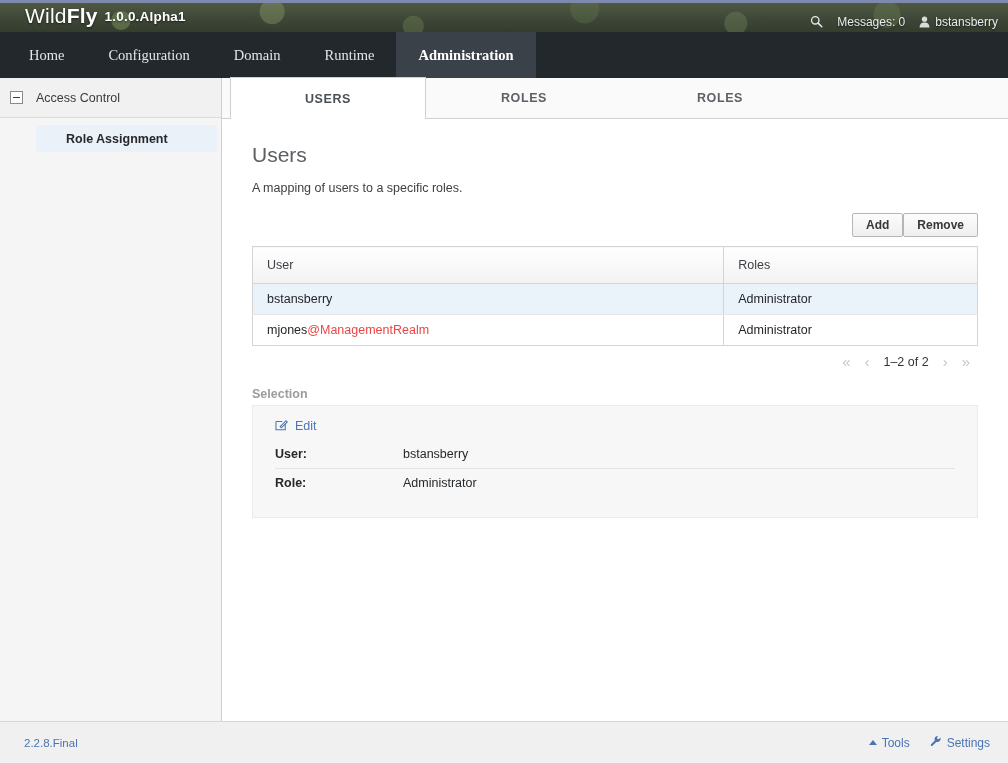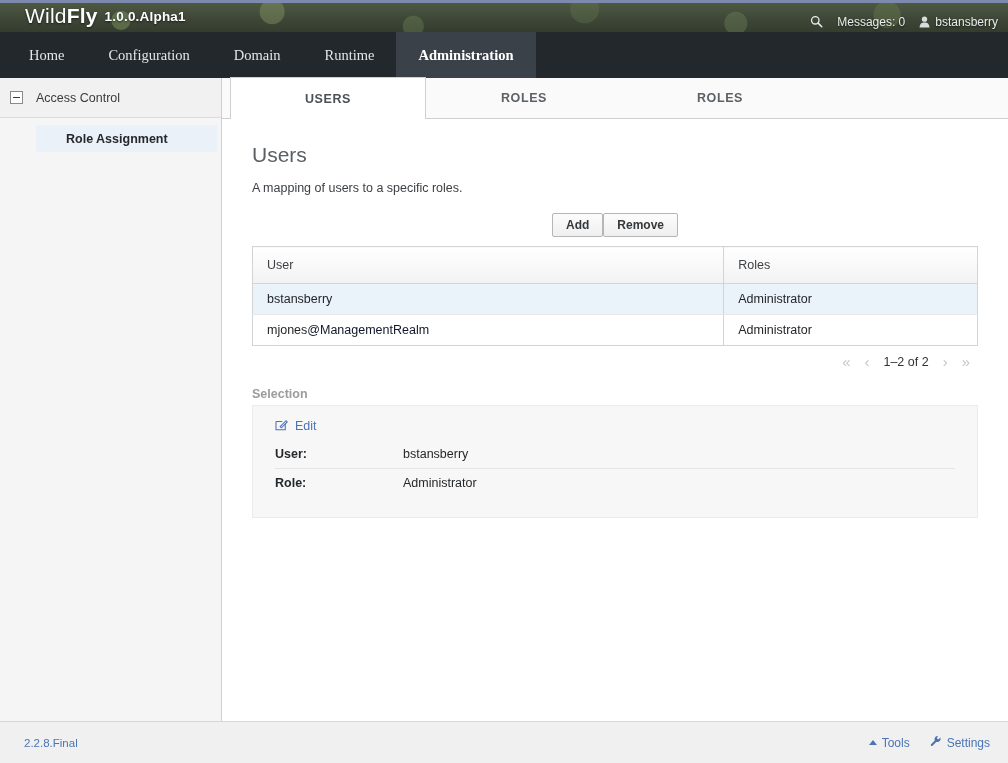--- a/index.html
+++ b/index.html
@@ -208,21 +208,21 @@
   }
   .page-desc {
     font-size: 12.5px;
     color: #3d4044;
     margin-bottom: 18px;
   }
 
   
   .btn-row {
     display: flex;
-    justify-content: center;
+    justify-content: flex-end;
     margin-bottom: 9px;
   }
   .btn {
     background: linear-gradient(to bottom, #fcfcfc 0%, #efefef 100%);
     border: 1px solid #b6b6b6;
     border-radius: 2px;
     font-size: 12px;
     font-weight: bold;
     color: #35383b;
     padding: 4px 13px;
@@ -251,21 +251,21 @@
   .tbl td {
     font-size: 12.5px;
     color: #24262a;
     padding: 8px 14px;
     border-right: 1px solid #d4d4d4;
     border-bottom: 1px solid #e6e6e6;
   }
   .tbl td:last-child { border-right: none; }
   .tbl tr.selected td { background: #eaf2fa; }
   .tbl tr:last-child td { border-bottom: none; }
-  .realm { color: #0f172a; }
+  .realm { color: #ef4444; }
 
   
   .pager {
     display: flex;
     align-items: center;
     justify-content: flex-end;
     gap: 14px;
     padding: 8px 8px 0 0;
     font-size: 12px;
     color: #3d4044;

